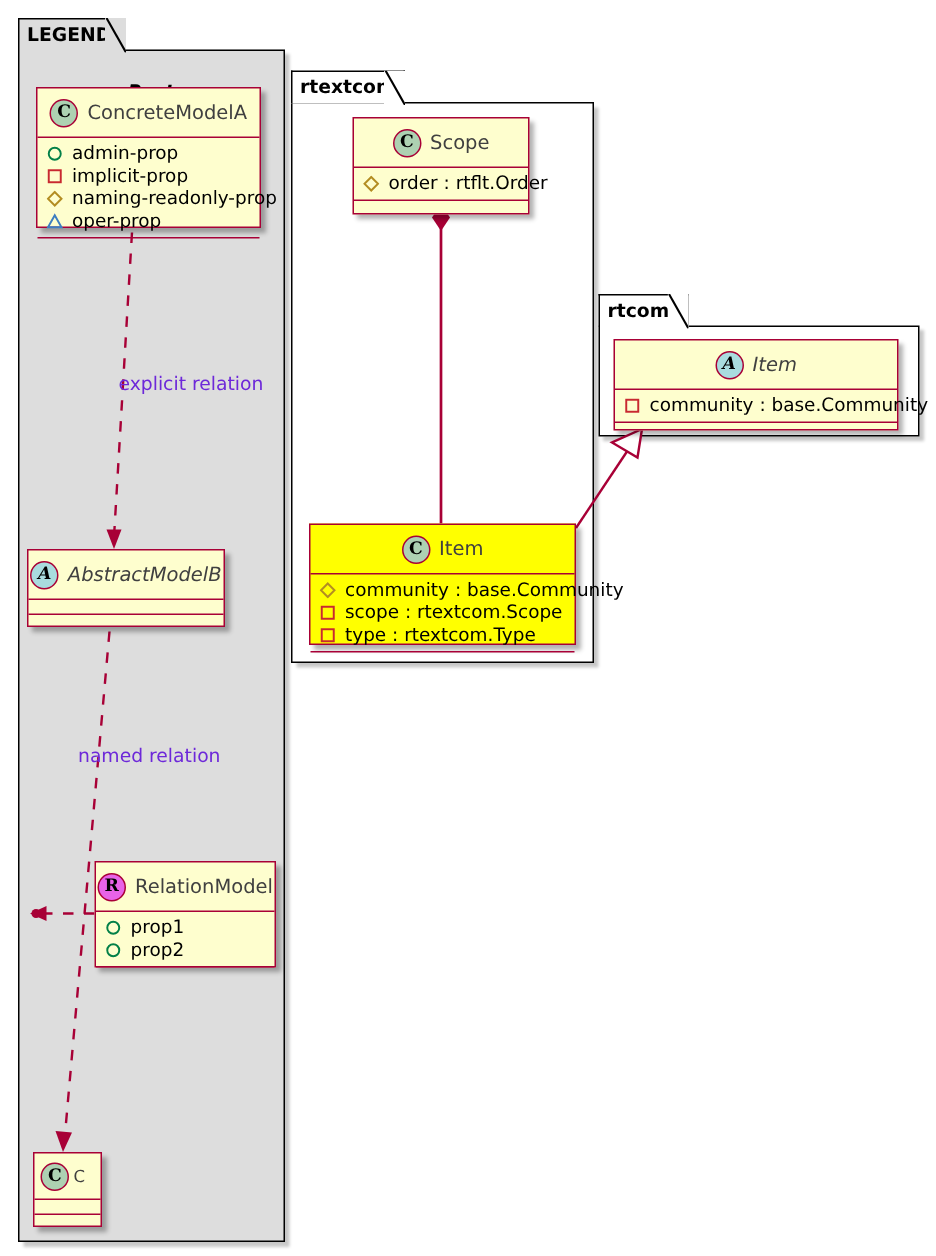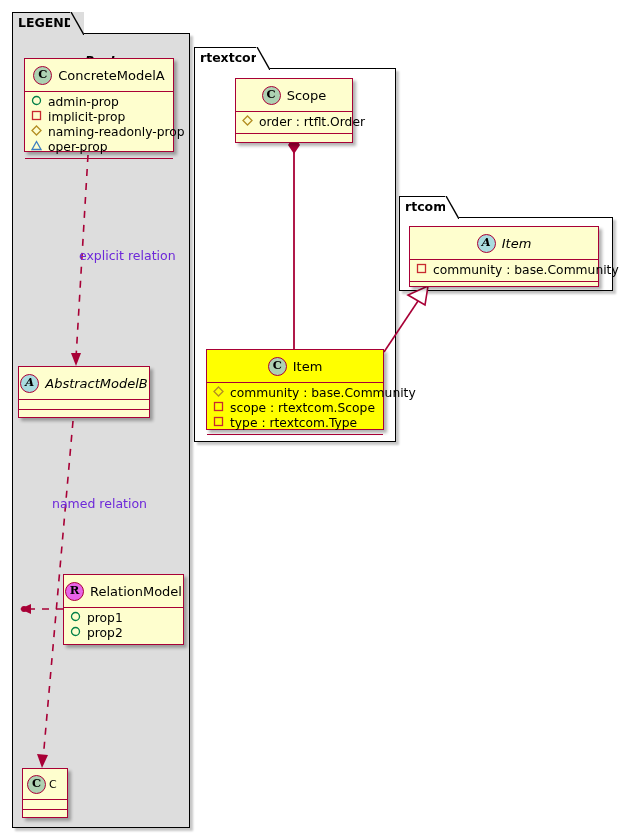--- a/index.html
+++ b/index.html
@@ -81,21 +81,21 @@
     align-items: center;
     justify-content: center;
     gap: 6px;
     padding: 5px 8px 5px 8px;
     border-bottom: 1.6px solid #A80036;
     min-height: 22px;
   }
   .cls-head.left { justify-content: flex-start; }
   .cls-title {
     font-size: 13px;
-    color: #000000;
+    color: #404040;
     white-space: nowrap;
     text-align: center;
   }
   .cls-title.italic { font-style: italic; }
 
   .badge {
     width: 17px; height: 17px;
     border-radius: 50%;
     display: inline-flex;
     align-items: center;
@@ -112,21 +112,21 @@
 
   .cls-attrs {
     padding: 3px 6px 3px 6px;
     border-bottom: 1.6px solid #A80036;
   }
   .cls-attrs.empty { min-height: 9px; padding: 0; }
   .cls-methods { min-height: 9px; }
 
   .attr {
     display: flex;
-    align-items: flex-start;
+    align-items: center;
     gap: 6px;
     line-height: 15px;
     white-space: nowrap;
     font-size: 12.3px;
   }
   .mk { width: 11px; height: 11px; flex: 0 0 auto; display:block; }
 
   
   .stereo {
     position: absolute;

